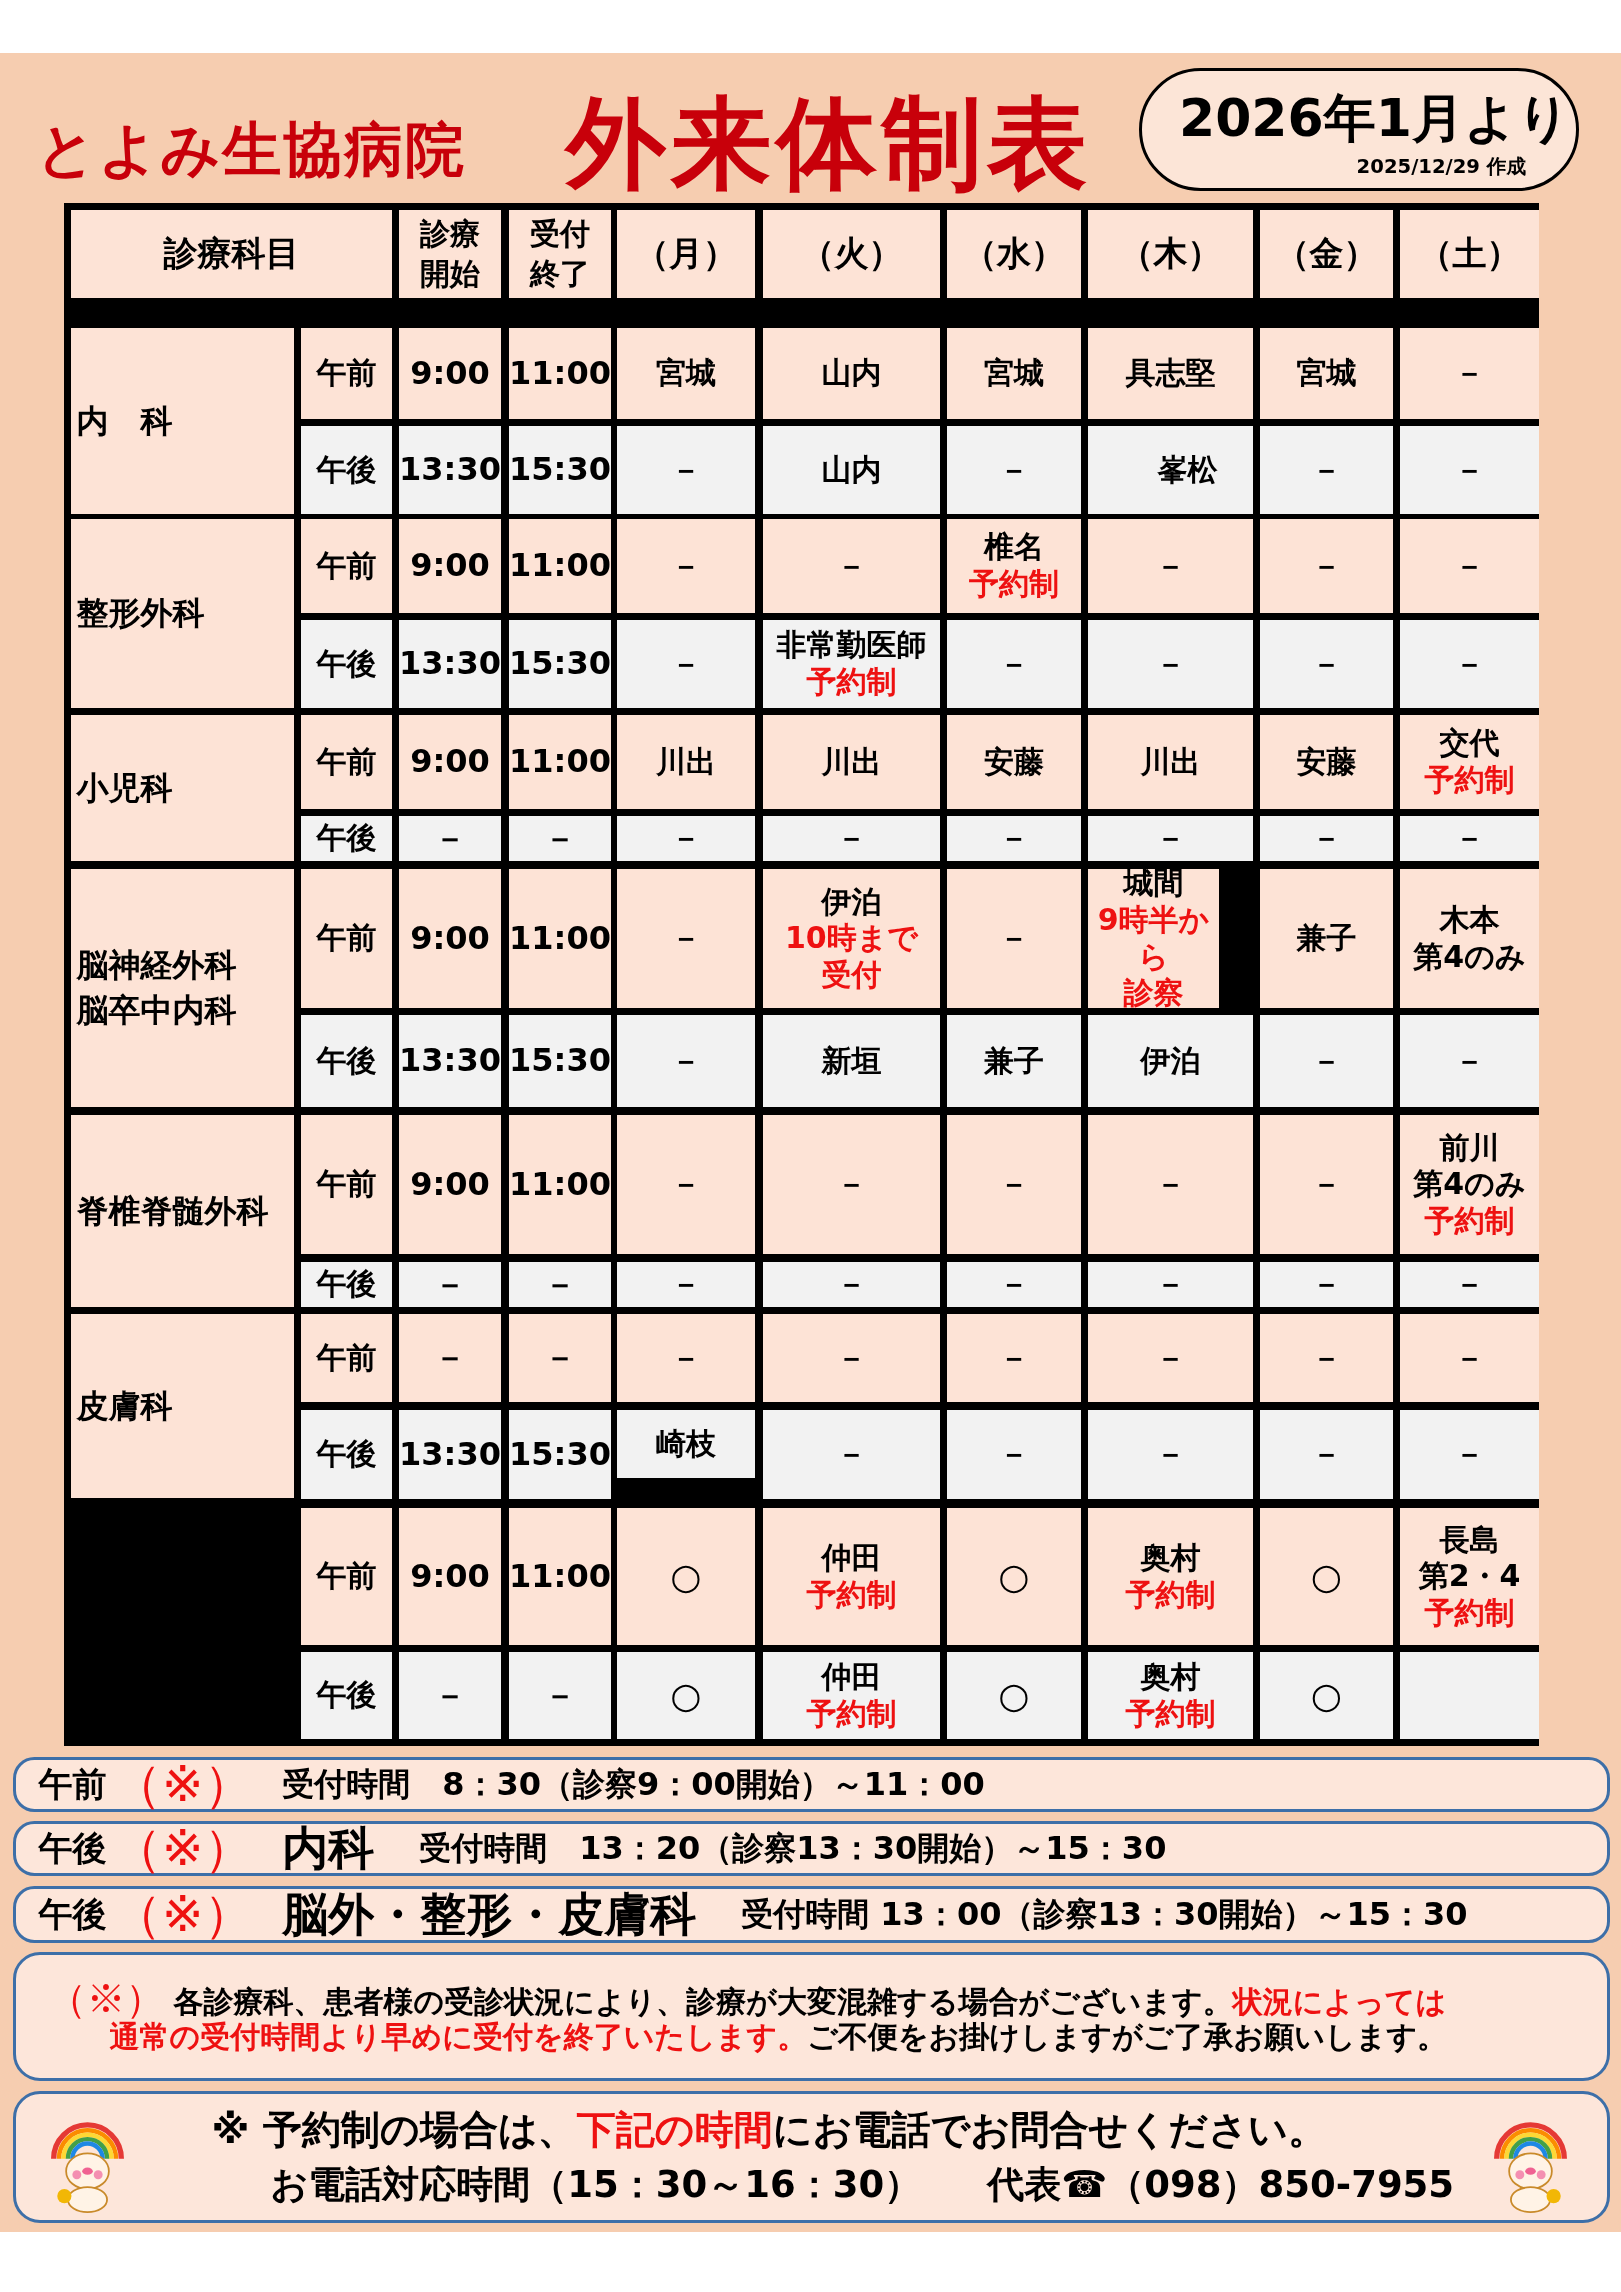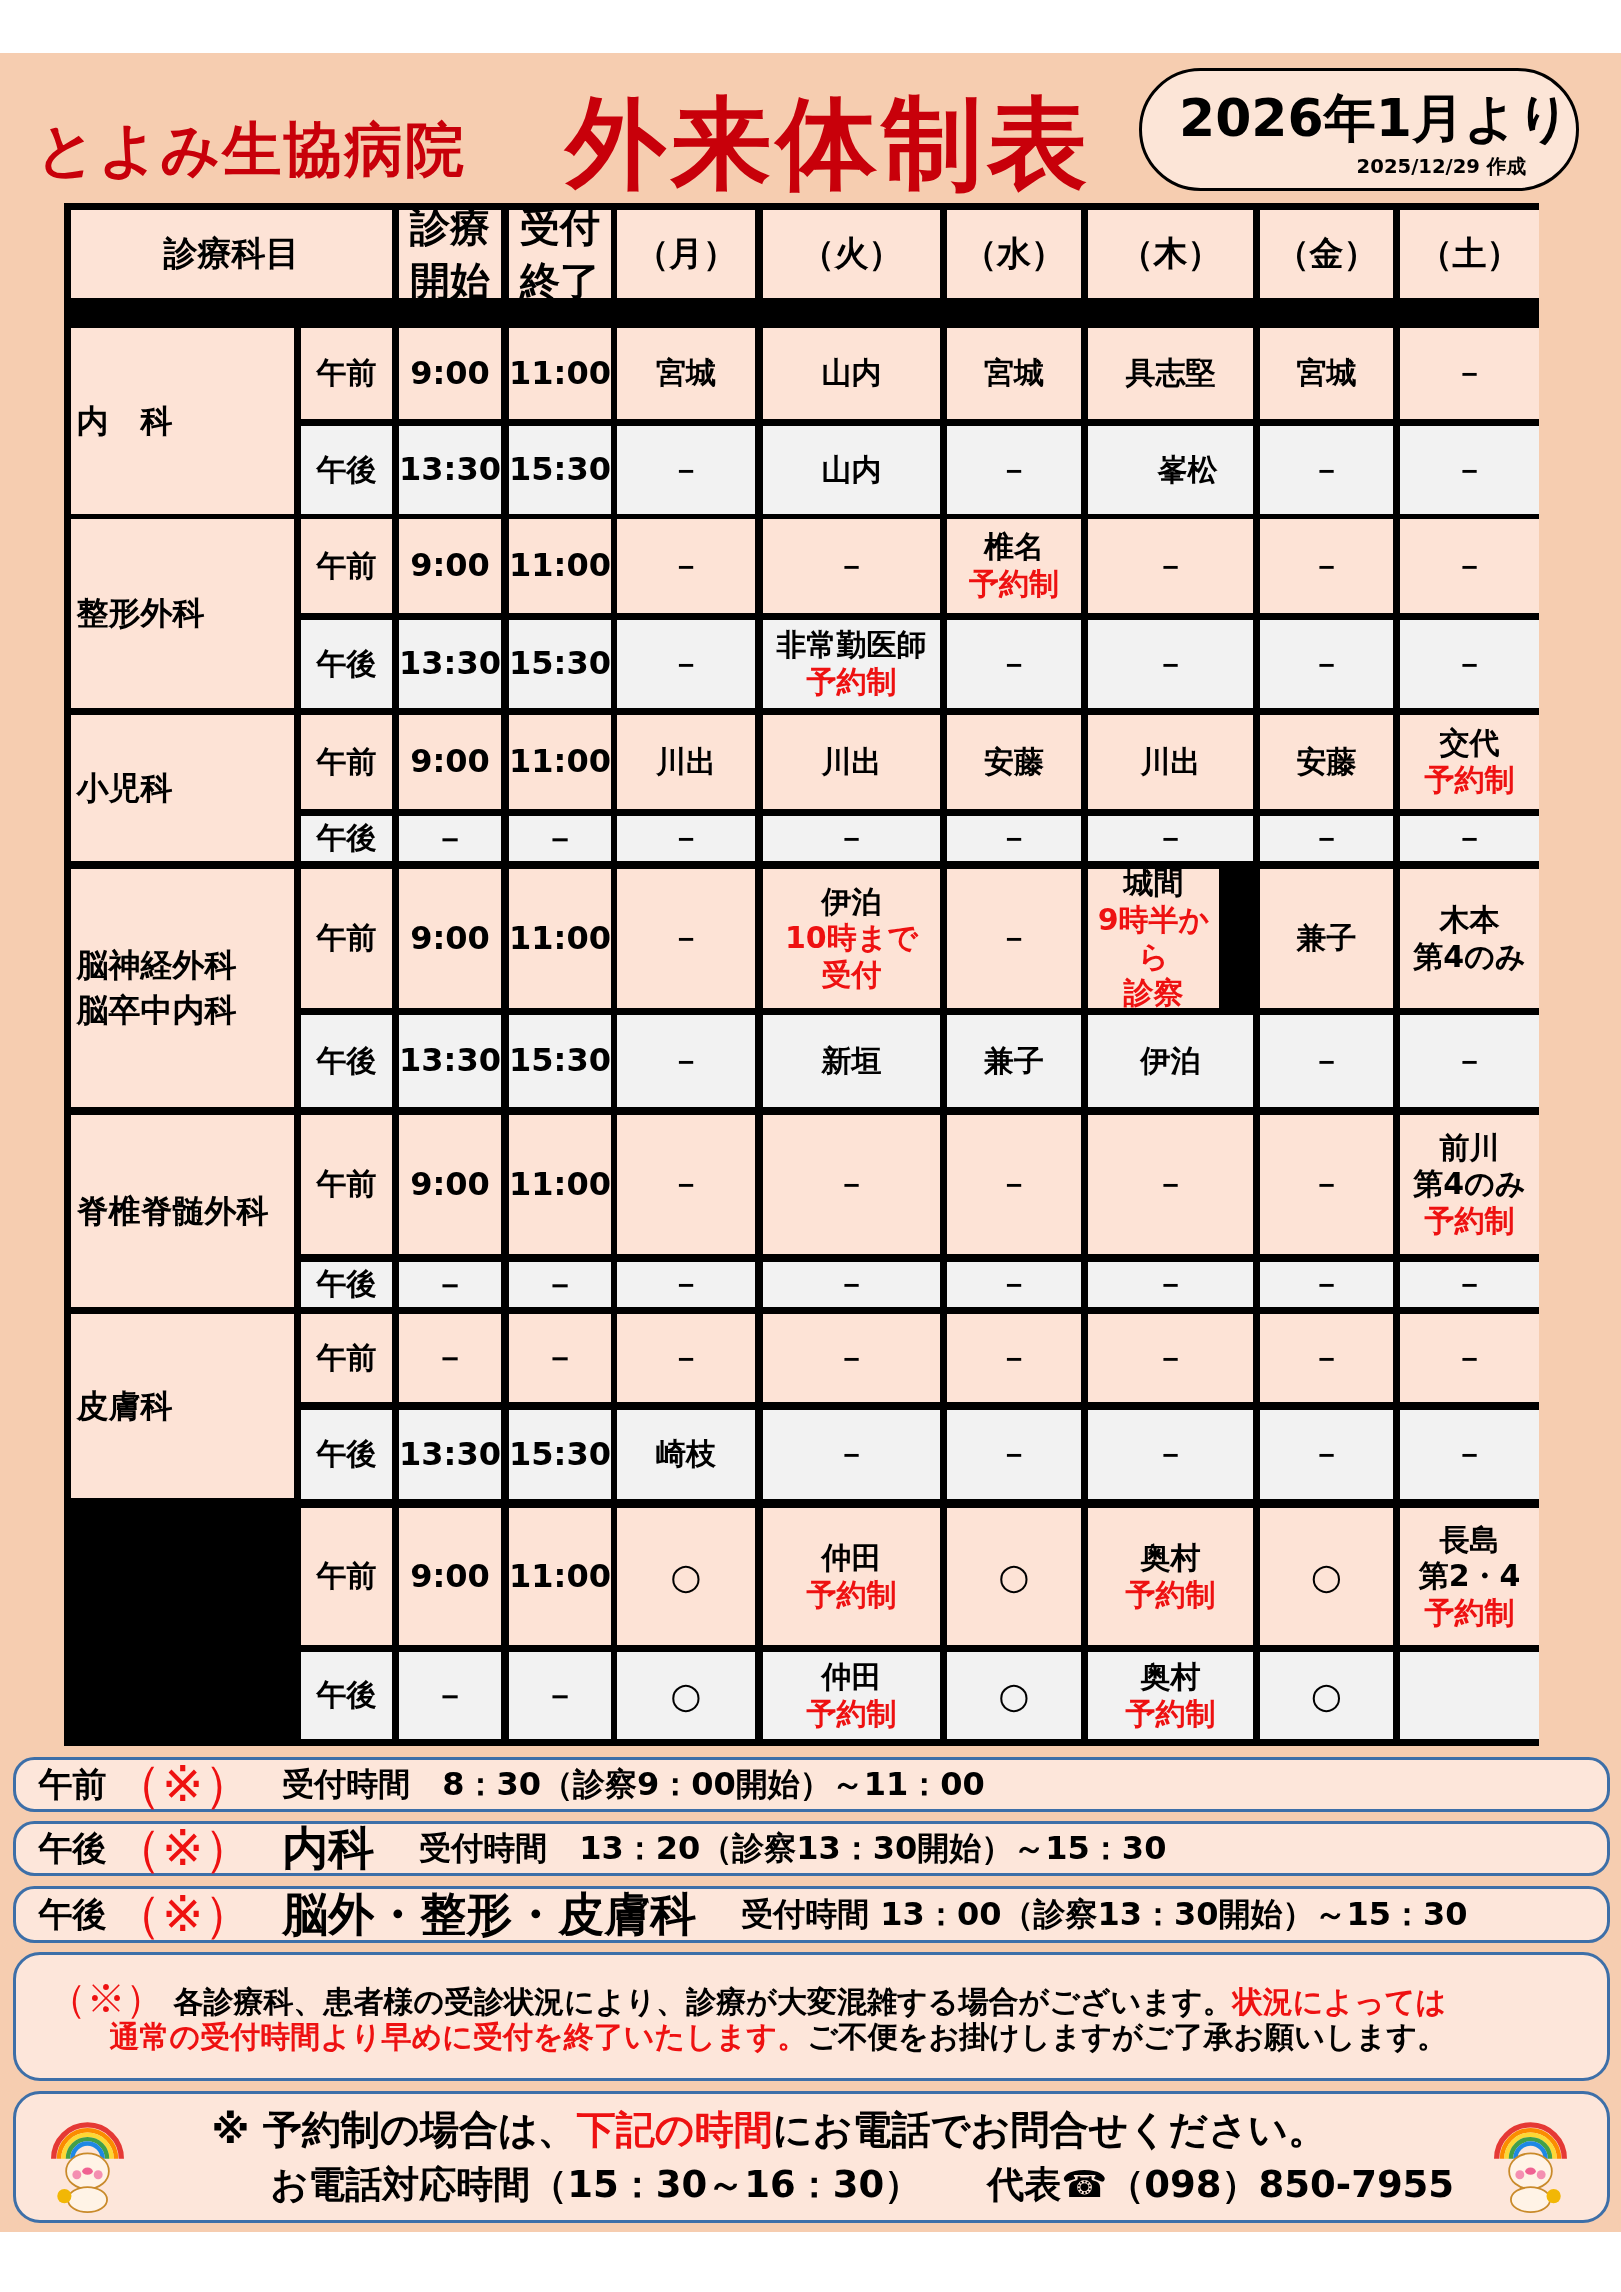--- a/index.html
+++ b/index.html
@@ -33,21 +33,21 @@
   }
   .cell {
     position:absolute; box-sizing:border-box; display:flex; flex-direction:column;
     align-items:center; justify-content:center; text-align:center; line-height:1.22;
   }
   .am { background:#fde3d6; }
   .pm { background:#f2f2f2; }
   .hd { background:#fde3d6; }
   .dept { background:#fde3d6; align-items:flex-start; padding-left:5.3px; font-size:32px; line-height:1.4; }
   .fs-hd { font-size:34px; }
-  .fs-hd2 { font-size:40px; line-height:1.35; }
+  .fs-hd2 { font-size:30px; line-height:1.35; }
   .fs-ap { font-size:30px; }
   .fs-time { font-size:32px; }
   .fs-doc { font-size:30px; }
   .red { color:#ee1111; }
   .circle { font-size:36px; font-weight:normal; }
 
   .note-bar {
     position:absolute; left:12.5px; width:1597px; box-sizing:border-box;
     border:3.6px solid #3d6fa8; border-radius:21.4px; background:#fde6da;
     display:flex; align-items:center; padding-left:23px; white-space:nowrap;
@@ -442,21 +442,21 @@
     </div>
     <div class="cell pm fs-ap" style="left: 237px; top: 1207px; width: 91px; height: 89px;">
       <div>午後</div>
     </div>
     <div class="cell pm fs-time" style="left: 335px; top: 1207px; width: 102px; height: 89px;">
       <div>13:30</div>
     </div>
     <div class="cell pm fs-time" style="left: 445px; top: 1207px; width: 102px; height: 89px;">
       <div>15:30</div>
     </div>
-    <div class="cell pm fs-doc" style="left: 553px; top: 1207px; width: 138px; height: 89px;">
+    <div class="cell pm fs-doc" style="left: 553px; top: 1207px; width: 138px; height: 68px;">
       <div>崎枝</div>
     </div>
     <div class="cell pm fs-doc" style="left: 699px; top: 1207px; width: 177px; height: 89px;">
       <div>－</div>
     </div>
     <div class="cell pm fs-doc" style="left: 883px; top: 1207px; width: 134px; height: 89px;">
       <div>－</div>
     </div>
     <div class="cell pm fs-doc" style="left: 1024px; top: 1207px; width: 165px; height: 89px;">
       <div>－</div>

